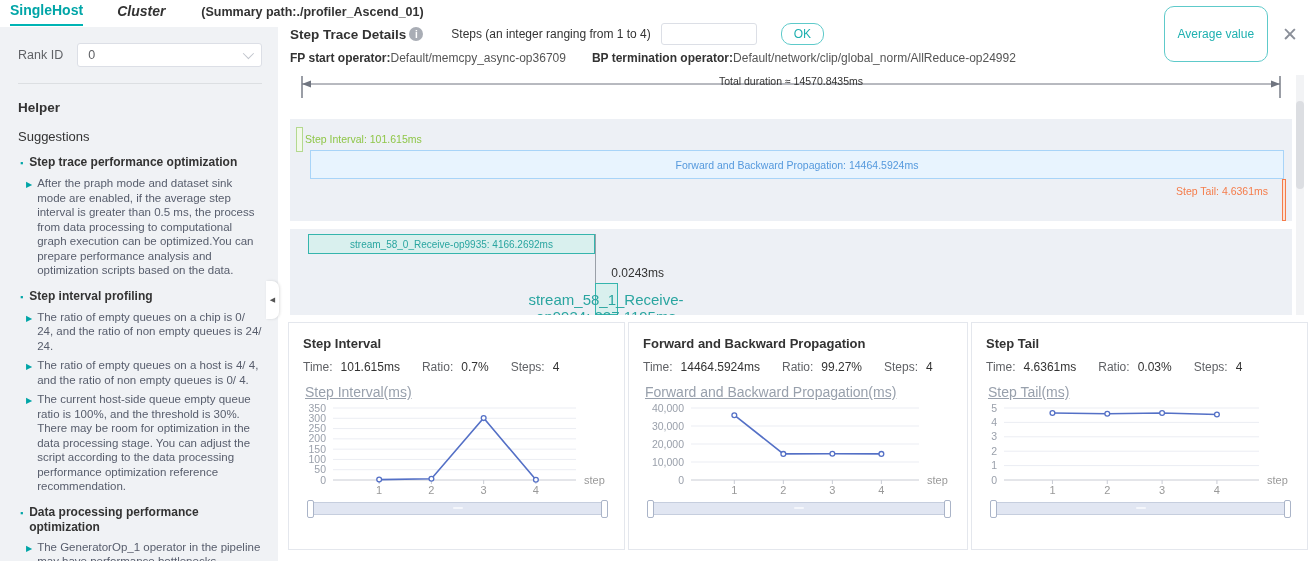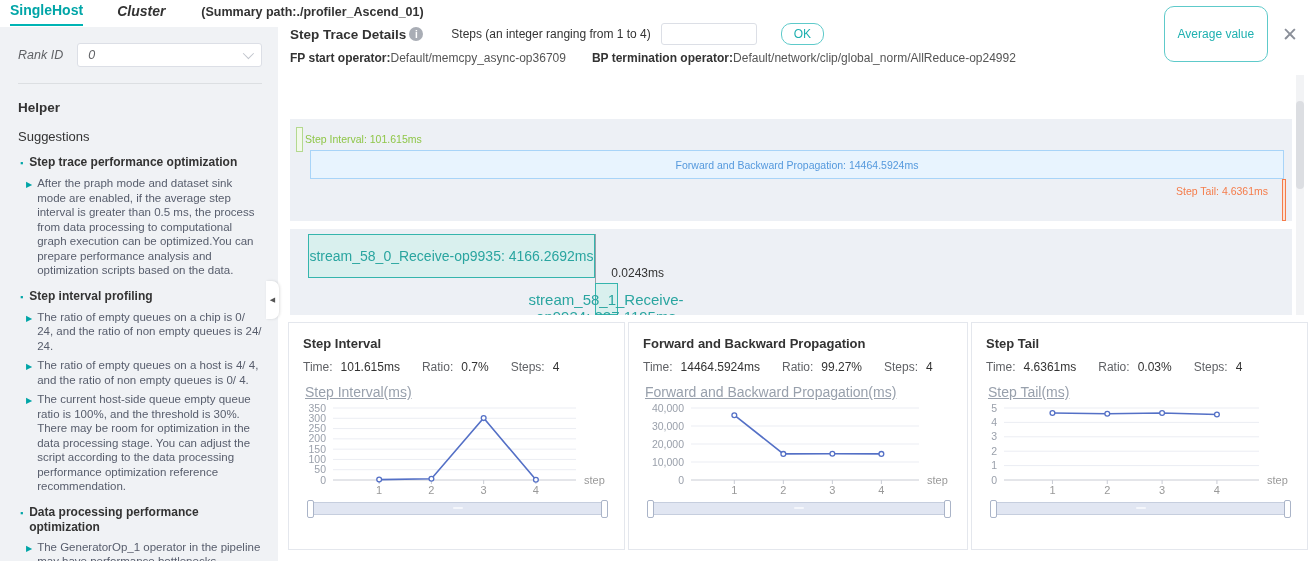--- a/index.html
+++ b/index.html
@@ -8,21 +8,21 @@
 
   
   .topbar { height:27px; display:flex; align-items:center; padding-left:10px; background:#fff; }
   .tab { font-size:14px; font-weight:bold; margin-right:34px; cursor:pointer; position:relative; padding-bottom:6px; }
   .tab.active { color:#00a5a7; border-bottom:2px solid #00b4b4; }
   .tab.inactive { color:#333;font-style:italic; }
   .summary-path { font-size:12.5px; font-weight:bold; color:#333; margin-left:2px; padding-bottom:4px;}
 
   
   .sidebar { position:absolute; left:0; top:27px; width:278px; height:534px; background:#f0f2f5; padding:14px 16px 0 18px; }
-  .rank-row { display:flex; align-items:center; margin-top:2px;font-style:italic; }
+  .rank-row { display:flex; align-items:center; margin-top:2px; }
   .rank-label { font-size:12.5px; color:#606266; margin-right:14px; }
   .rank-select { flex:1; height:24px; background:#fff; border:1px solid #dcdfe6; border-radius:3px;
     font-size:12.5px; color:#606266; display:flex; align-items:center; justify-content:space-between; padding:0 10px; cursor:pointer;}
   .chev { width:8px; height:8px; border-right:1.5px solid #c0c4cc; border-bottom:1.5px solid #c0c4cc;
     transform:rotate(45deg) translateY(-2px); }
   .side-divider { border-top:1px solid #dcdfe2; margin:16px 0 0 0; }
   .helper-title { font-size:13.5px; font-weight:bold; margin-top:16px; }
   .sugg-title { font-size:13px; font-weight:normal; margin-top:14px; }
   .sec-head { display:flex; font-size:12px; font-weight:bold; color:#333; margin-top:11px; line-height:15px;}
   .sq { color:#00a5a7; font-size:9px; margin:1px 6px 0 2px; }
@@ -58,22 +58,22 @@
   .band { position:absolute; left:0; width:1002px; background:#edf0f5;text-decoration:underline; }
   .band1 { top:44px; height:102px; }
   .band2 { top:154px; height:86px; }
   .tl-box { position:absolute; }
   .si-box { left:6px; top:8px; width:7px; height:25px; background:#f2f9ea; border:1px solid #b4d98f; }
   .si-label { position:absolute; left:15px; top:14px; font-size:10.5px; color:#8fc648; white-space:nowrap;}
   .fb-box { left:20px; top:31px; width:974px; height:29px; background:#e8f4fe; border:1px solid #a8d4f8;
     display:flex; align-items:center; justify-content:center; font-size:10.5px; color:#5599dd;}
   .st-box { left:992px; top:60px; width:4px; height:42px; background:#fbe3d6; border:1px solid #f57c4a;}
   .st-label { position:absolute; right:24px; top:66px; font-size:10.5px; color:#f57c4a; white-space:nowrap;}
-  .s0-box { left:18px; top:5px; width:287px; height:44px; background:#d9f0ee; border:1px solid #35b5ad;
-    display:flex; align-items:center; justify-content:center; font-size:14px; color:#2aa5a0;}
+  .s0-box { left:18px; top:5px; width:287px; height:20px; background:#d9f0ee; border:1px solid #35b5ad;
+    display:flex; align-items:center; justify-content:center; font-size:10px; color:#2aa5a0;}
   .vline { position:absolute; left:305px; top:5px; width:1px; height:70px; background:#9aa0a8;}
   .gap-label { position:absolute; left:276px; top:37px; width:62px; text-align:right; font-size:12px; color:#333;margin-left:36px;}
   .s1-box { left:305px; top:54px; width:23px; height:32px; background:#d9f0ee; border:1px solid #35b5ad;}
   .s1-label { position:absolute; left:216px; top:62px; width:200px; text-align:center; font-size:15px; color:#2aa5a0;}
 
   
   .panels { position:absolute; left:2px; top:303px; width:1020px; height:228px; display:flex; gap:3px;}
   .panel { flex:1; border:1px solid #e4e7ed; background:#fff; padding:13px 12px 0 14px; position:relative;}
   .p-title { font-size:13px; font-weight:bold; color:#333;}
   .p-stats { display:flex; margin-top:9px; font-size:12px; }
@@ -158,20 +158,30 @@
   </div>
 
   <div class="opline">
     <span class="oplabel">FP start operator:</span>
     <span class="opvalue">Default/memcpy_async-op36709</span>
     <span class="oplabel op-bp">BP termination operator:</span>
     <span class="opvalue">Default/network/clip/global_norm/AllReduce-op24992</span>
   </div>
 
   <div class="timeline">
+    <div class="total-wrap">
+      <div class="total-label">Total duration ≈ 14570.8435ms</div>
+      <svg width="1002" height="38">
+        <line x1="12" y1="9" x2="990" y2="9" stroke="#707580" stroke-width="1"></line>
+        <line x1="12" y1="1" x2="12" y2="23" stroke="#707580" stroke-width="1.4"></line>
+        <line x1="990" y1="1" x2="990" y2="23" stroke="#707580" stroke-width="1.4"></line>
+        <path d="M12,9 L21,5.5 L21,12.5 Z" fill="#707580"></path>
+        <path d="M990,9 L981,5.5 L981,12.5 Z" fill="#707580"></path>
+      </svg>
+    </div>
 
     <div class="band band1">
       <div class="tl-box si-box"></div>
       <div class="si-label">Step Interval: 101.615ms</div>
       <div class="tl-box fb-box">
         <span>Forward and Backward Propagation: 14464.5924ms</span>
       </div>
       <div class="tl-box st-box"></div>
       <div class="st-label">Step Tail: 4.6361ms</div>
     </div>

